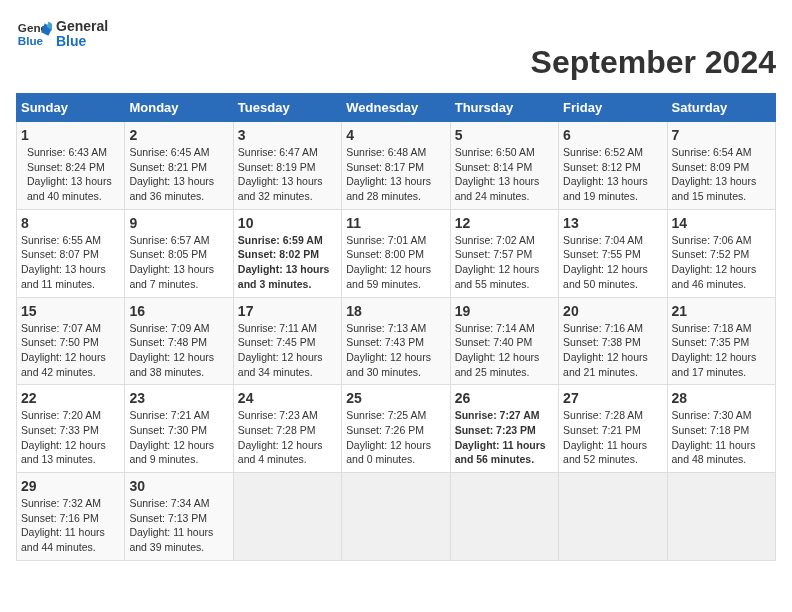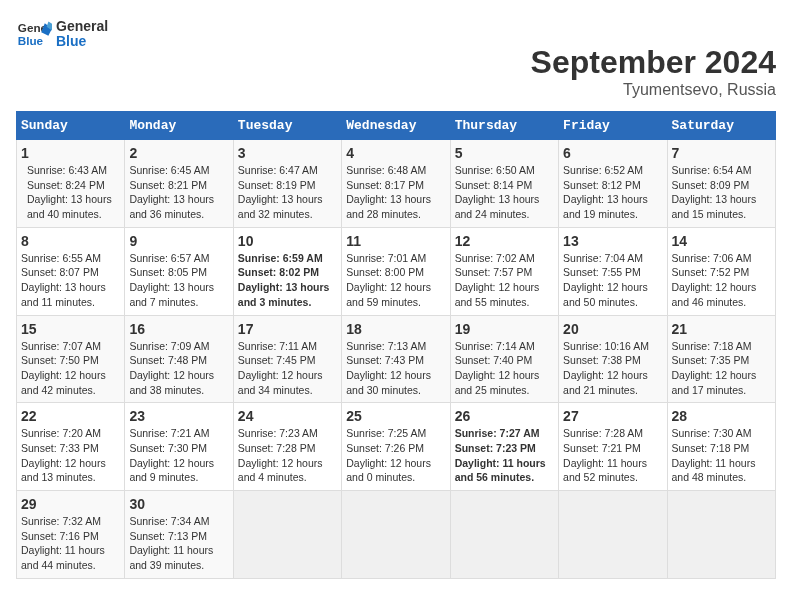--- a/index.html
+++ b/index.html
@@ -46,21 +46,20 @@
     thead tr {
       background-color: #2a6bba;
       color: white;
     }
     thead th {
       padding: 6px 4px;
       text-align: left;
       font-size: 13px;
       font-weight: bold;
       border: 1px solid #2a6bba;
-      font-family: Liberation Mono, monospace;
     }
     tbody tr {
       border-bottom: 1px solid #ddd;
     }
     tbody tr:nth-child(odd) {
       background-color: #f9f9f9;
     }
     tbody tr:nth-child(even) {
       background-color: #fff;
     }
@@ -98,21 +97,20 @@
       <polygon points="32,8 40,14 36,22 28,18" fill="#1a6fc4"></polygon>
       <polygon points="36,6 42,10 40,16 34,12" fill="#4a9fd4"></polygon>
     </svg>
     <div>
       <div style="font-size:14px;font-weight:bold;color:#333;line-height:1.1;">General</div>
       <div style="font-size:14px;font-weight:bold;color:#1a6fc4;line-height:1.1;">Blue</div>
     </div>
   </div>
   <div class="title-block">
     <div class="month-title">September 2024</div>
-    <div class="location">Tyumentsevo, Russia</div>
   </div>
 </div>
 
 <table>
   <thead>
     <tr>
     <th>Sunday</th>
         <th>Monday</th>
         <th>Tuesday</th>
         <th>Wednesday</th>
@@ -255,21 +253,21 @@
         </td>
         <td>
           <span class="day-num">19</span>
           <div class="day-info" style="white-space: pre-line;">Sunrise: 7:14 AM
 Sunset: 7:40 PM
 Daylight: 12 hours
 and 25 minutes.</div>
         </td>
         <td>
           <span class="day-num">20</span>
-          <div class="day-info" style="white-space: pre-line;">Sunrise: 10:16 AM
+          <div class="day-info" style="white-space: pre-line;">Sunrise: 7:16 AM
 Sunset: 7:38 PM
 Daylight: 12 hours
 and 21 minutes.</div>
         </td>
         <td>
           <span class="day-num">21</span>
           <div class="day-info" style="white-space: pre-line;">Sunrise: 7:18 AM
 Sunset: 7:35 PM
 Daylight: 12 hours
 and 17 minutes.</div>

